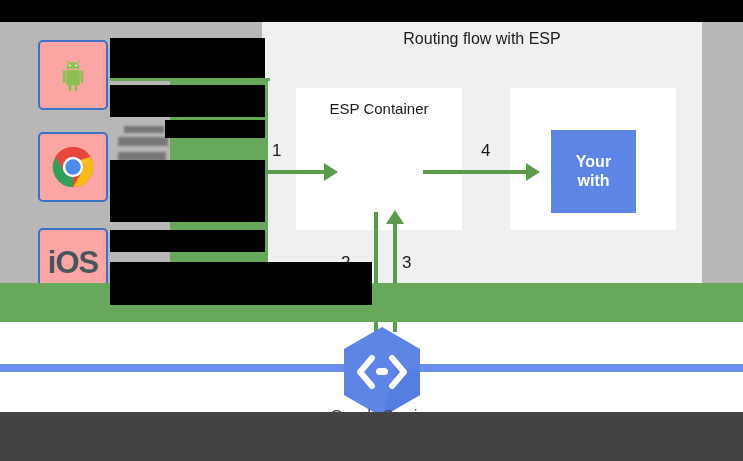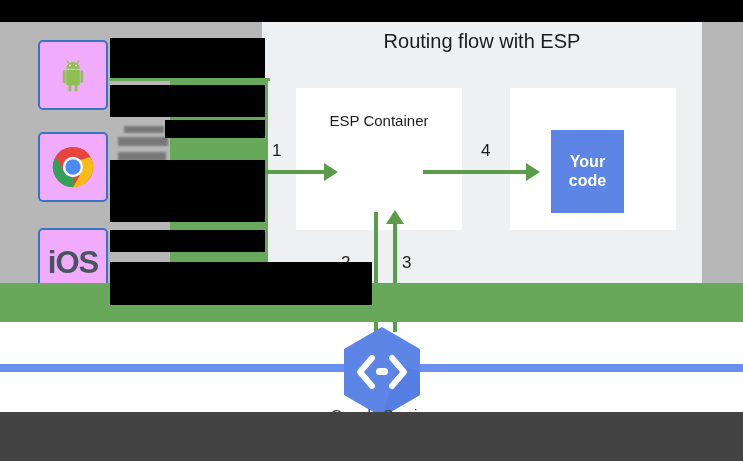--- a/index.html
+++ b/index.html
@@ -33,21 +33,21 @@
   .occl-b{left:110px;top:85px;width:155px;height:32px;}
   .occl-c{left:110px;top:160px;width:155px;height:62px;}
   .occl-d{left:110px;top:230px;width:155px;height:22px;}
   .occl-e{left:110px;top:262px;width:262px;height:43px;}
   .occl-f{left:165px;top:120px;width:100px;height:18px;}
 
   
   .blur-txt{position:absolute;background:#6e6e6e;opacity:.85;filter:blur(1.2px);}
 
   
-  .device-tile{position:absolute;width:70px;height:70px;background:#f0abfc;
+  .device-tile{position:absolute;width:70px;height:70px;background:#fca5a5;
                border:2px solid #3b72c4;border-radius:5px;
                display:flex;align-items:center;justify-content:center;
                box-sizing:border-box;}
   .tile-android{left:38px;top:40px;}
   .tile-chrome{left:38px;top:132px;}
   .tile-ios{left:38px;top:228px;}
 
   .ios-text{font-weight:bold;font-size:31px;color:#46565c;letter-spacing:-1px;
             font-family:"Liberation Sans",sans-serif;}
 
@@ -55,36 +55,36 @@
   .stub{position:absolute;height:3px;background:#68a85a;}
   .stub1{left:110px;top:78px;width:160px;}
   .stub2{left:110px;top:170px;width:160px;}
   .stub3{left:110px;top:266px;width:160px;}
 
   
   .green-col{left:170px;top:80px;width:98px;height:186px;background:#68a85a;}
 
   
   .diagram-title{position:absolute;left:262px;top:30px;width:440px;
-                 text-align:center;font-size:20px;color:#1b1b1b;}
+                 text-align:center;font-size:16px;color:#1b1b1b;}
 
   .sub-card{position:absolute;background:#ffffff;}
   .card-esp{left:296px;top:88px;width:166px;height:142px;}
   .card-your{left:510px;top:88px;width:166px;height:142px;}
 
   .sub-card-title{position:absolute;width:166px;text-align:center;
-                  font-size:15px;color:#1b1b1b;top:100px;margin-top:12px;}
+                  font-size:15px;color:#1b1b1b;top:100px;}
   .title-esp{left:296px;}
   .title-your{left:510px;}
 
   .blue-box{position:absolute;background:#5c85e6;display:flex;
             align-items:center;justify-content:center;text-align:center;
             color:#fff;font-weight:bold;font-size:16px;line-height:1.15;}
   .box-esp{left:337px;top:130px;width:85px;height:83px;}
-  .box-your{left:551px;top:130px;width:73px;height:83px;}
+  .box-your{left:551px;top:130px;width:85px;height:83px;}
 
   
   .arrow-line{position:absolute;background:#5c9b4a;}
   
   .a1-line{left:264px;top:170px;width:62px;height:4px;}
   .a1-head{position:absolute;left:324px;top:163px;width:0;height:0;
            border-left:14px solid #5c9b4a;border-top:9px solid transparent;
            border-bottom:9px solid transparent;}
   
   .a4-line{left:423px;top:170px;width:105px;height:4px;}
@@ -167,21 +167,21 @@
   <div class="diagram-title">Routing flow with ESP</div>
 
   <div class="sub-card card-esp"></div>
   <div class="sub-card card-your"></div>
 
   <div class="sub-card-title title-esp">ESP Container</div>
 
   <div class="blue-box box-your">
     <span>
       <span>Your</span><br>
-      <span>code</span>
+      <span>with</span>
     </span>
   </div>
 
   <div class="arrow-line a1-line"></div>
   <div class="a1-head"></div>
   <div class="arrow-line a4-line"></div>
   <div class="a4-head"></div>
   <div class="arrow-line a2-line"></div>
   <div class="arrow-line a3-line"></div>
   <div class="a3-head"></div>

